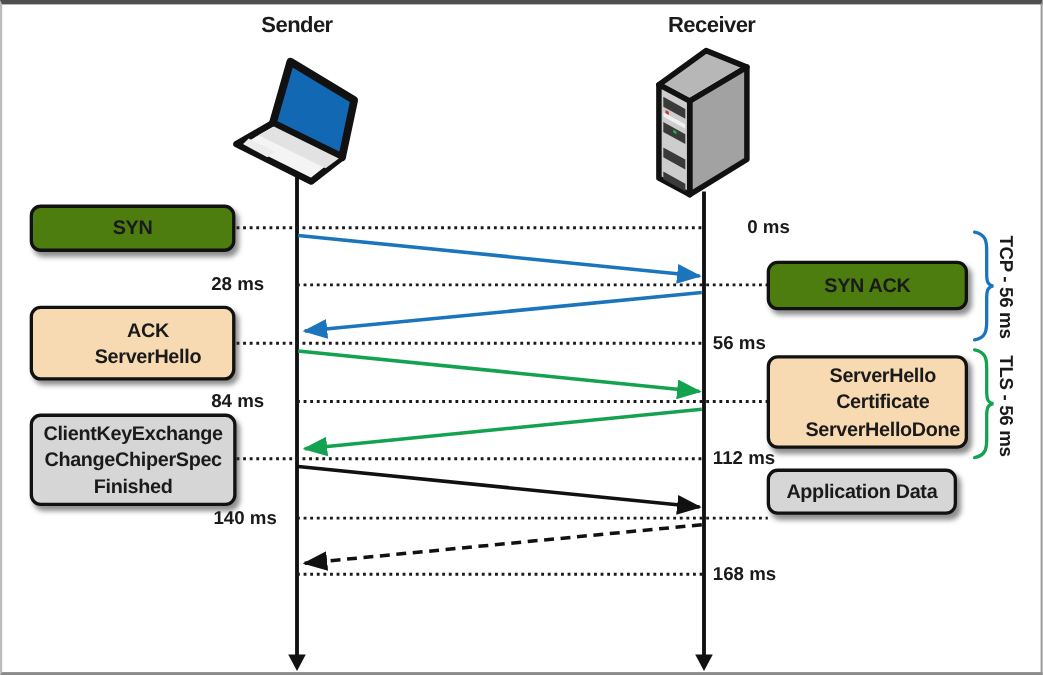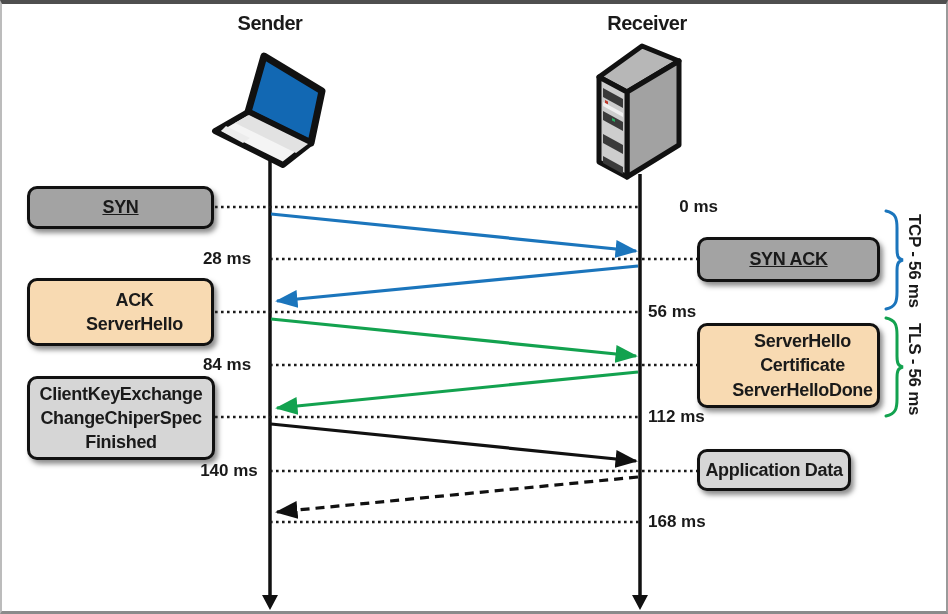--- a/index.html
+++ b/index.html
@@ -17,34 +17,34 @@
   }
   .abs { position: absolute; }
   .actor-label {
     font-size: 20px; font-weight: bold; color: #1a1a1a;
     text-align: center; width: 120px; letter-spacing: -0.5px;
   }
   .time-label {
     font-size: 17px; font-weight: bold; color: #1a1a1a;
     width: 70px; line-height: 20px; white-space: nowrap;
   }
-  .time-left  { text-align: center; }
+  .time-left  { text-align: left; }
   .time-right { text-align: left; }
   .msg-box {
     box-sizing: border-box;
     border: 3px solid #111111;
     border-radius: 10px;
     box-shadow: 3px 4px 5px rgba(50,50,50,0.55);
     display: flex; flex-direction: column;
     align-items: center; justify-content: center;
     font-size: 18px; font-weight: bold; color: #1a1a1a;
     line-height: 1.35; text-align: center;
     letter-spacing: -0.3px;
   }
-  .box-blue   { background: #a3a3a3; text-decoration: underline; }
+  .box-blue   { background: #4d7c0f; }
   .box-orange { background: #f8dab2; padding-left: 28px; }
   .box-gray   { background: #d6d6d6; }
   .brace-label {
     writing-mode: vertical-rl;
     font-size: 17px; font-weight: bold; color: #1a1a1a;
     text-align: center; white-space: nowrap; letter-spacing: -0.3px;
   }
   svg { display: block; }
 </style>
 </head>
@@ -140,20 +140,20 @@
   </div>
 
   <div class="abs msg-box box-blue" style="left:695px; top:233px; width:183px; height:45px;">
     <span>SYN ACK</span>
   </div>
   <div class="abs msg-box box-orange" style="left:695px; top:319px; width:183px; height:85px;align-items:center;">
     <span>ServerHello</span>
     <span>Certificate</span>
     <span>ServerHelloDone</span>
   </div>
-  <div class="abs msg-box box-gray" style="left:695px; top:445px; width:154px; height:42px;">
+  <div class="abs msg-box box-gray" style="left:695px; top:422px; width:173px; height:42px;">
     <span>Application Data</span>
   </div>
 
   <div class="abs brace-label" style="left:902px; top:200px; height:114px;">TCP - 56 ms</div>
   <div class="abs brace-label" style="left:902px; top:308px; height:114px;">TLS - 56 ms</div>
 
 </div>
 
 </body></html>

